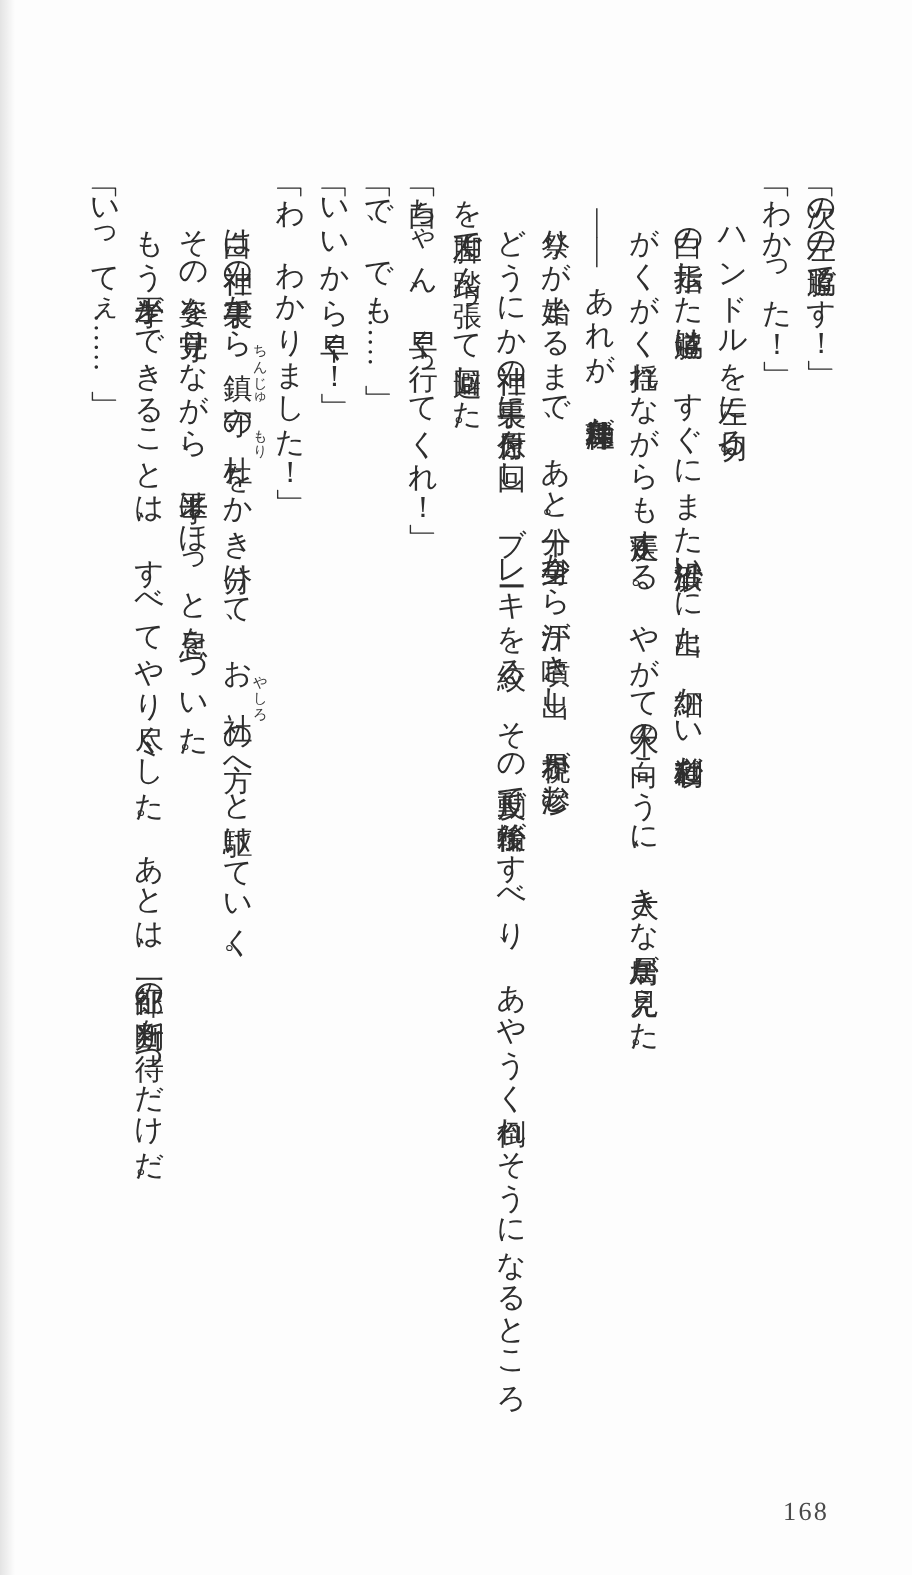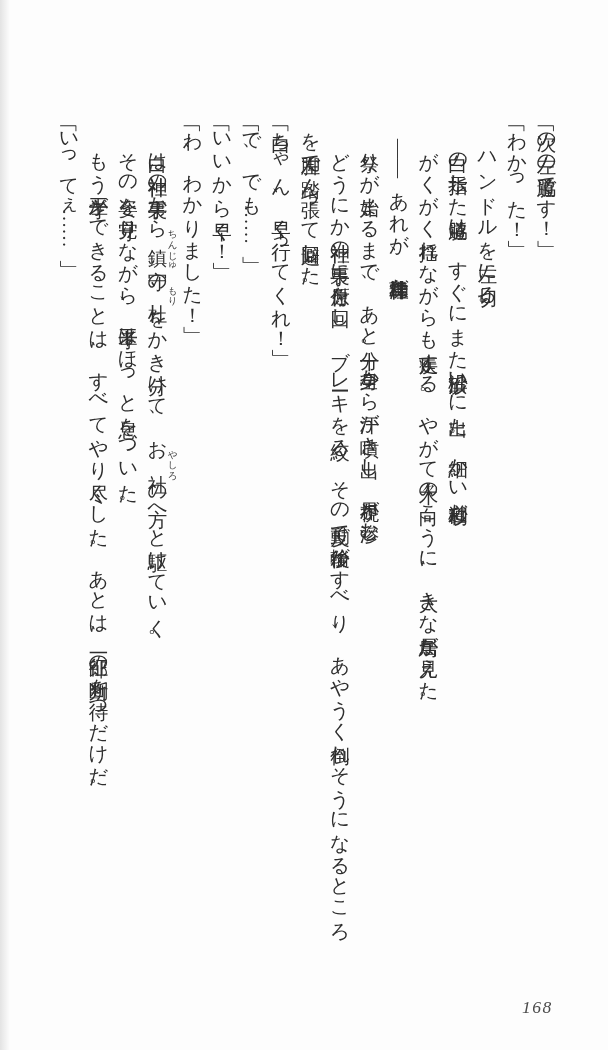--- a/index.html
+++ b/index.html
@@ -59,21 +59,20 @@
   rt {
     font-size: 9.5px;
     line-height: 1;
     letter-spacing: 0;
     color: #3a3a3a;
   }
   .page-number {
     position: absolute;
     left: 522px;
     top: 997px;
-    font-style: italic;
     font-size: 17.5px;
     letter-spacing: 1.5px;
     color: #4a4a4a;
   }
 </style>
 </head>
 <body>
 
 <div class="page">
   <div class="page-edge-shadow"></div>

